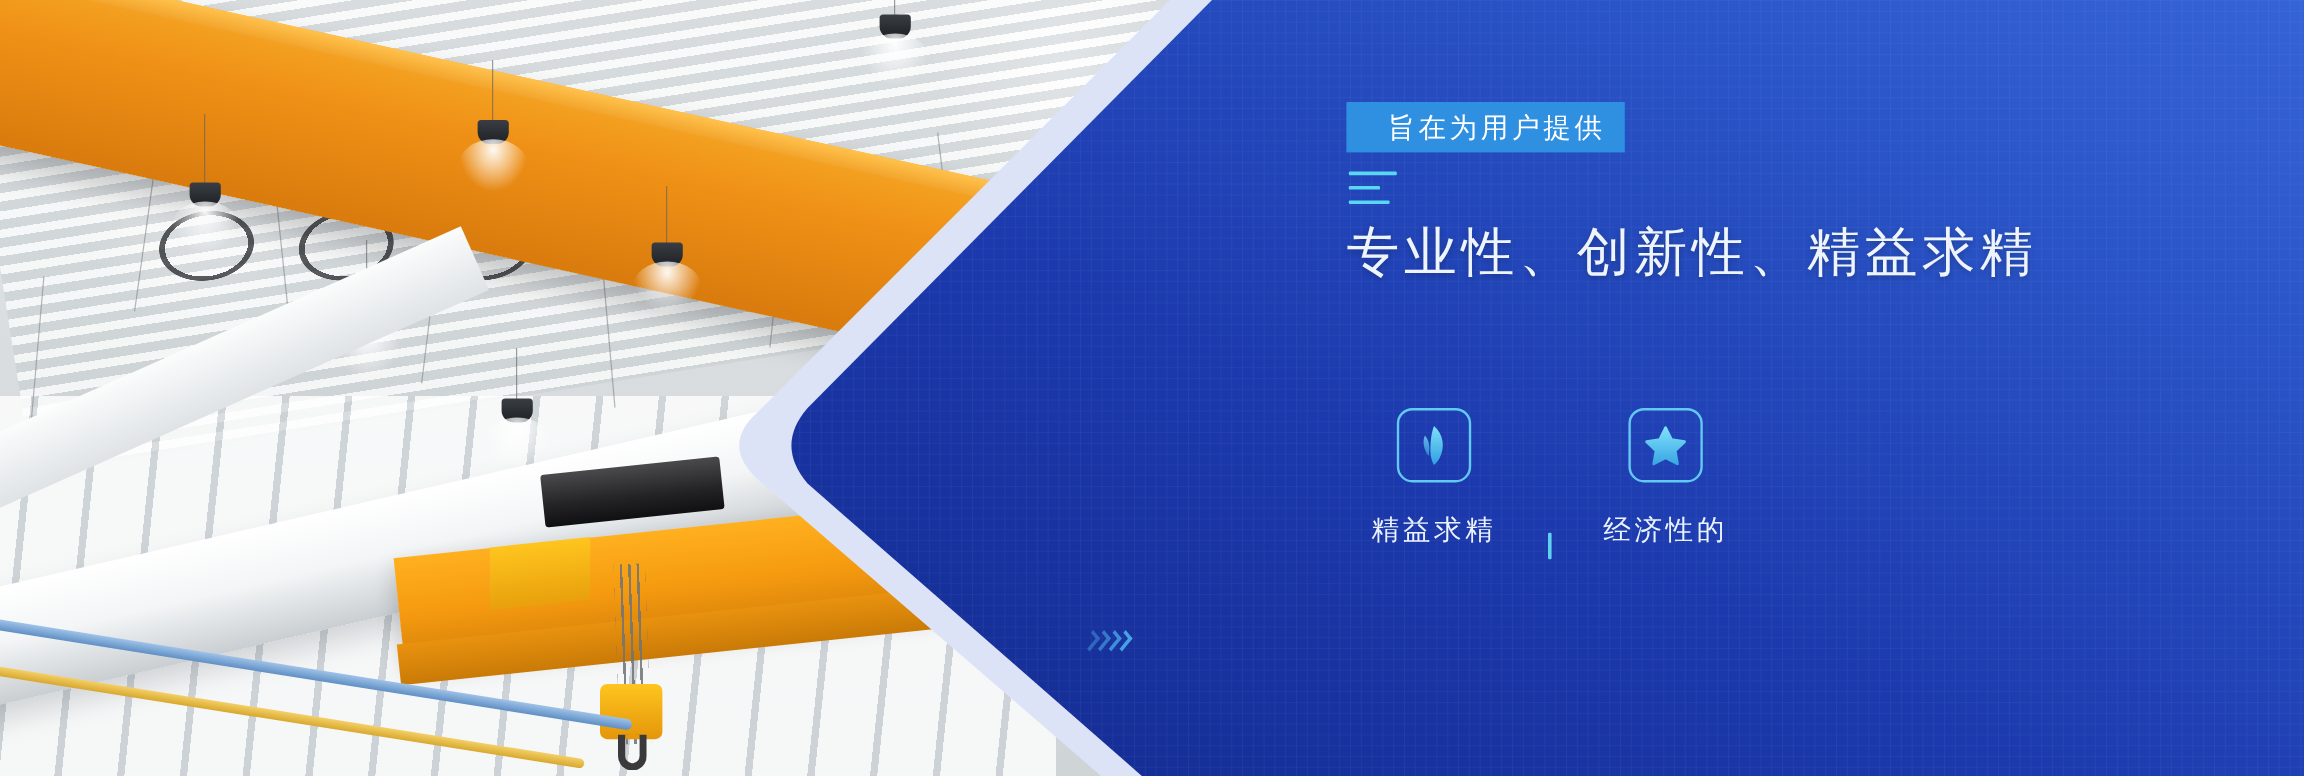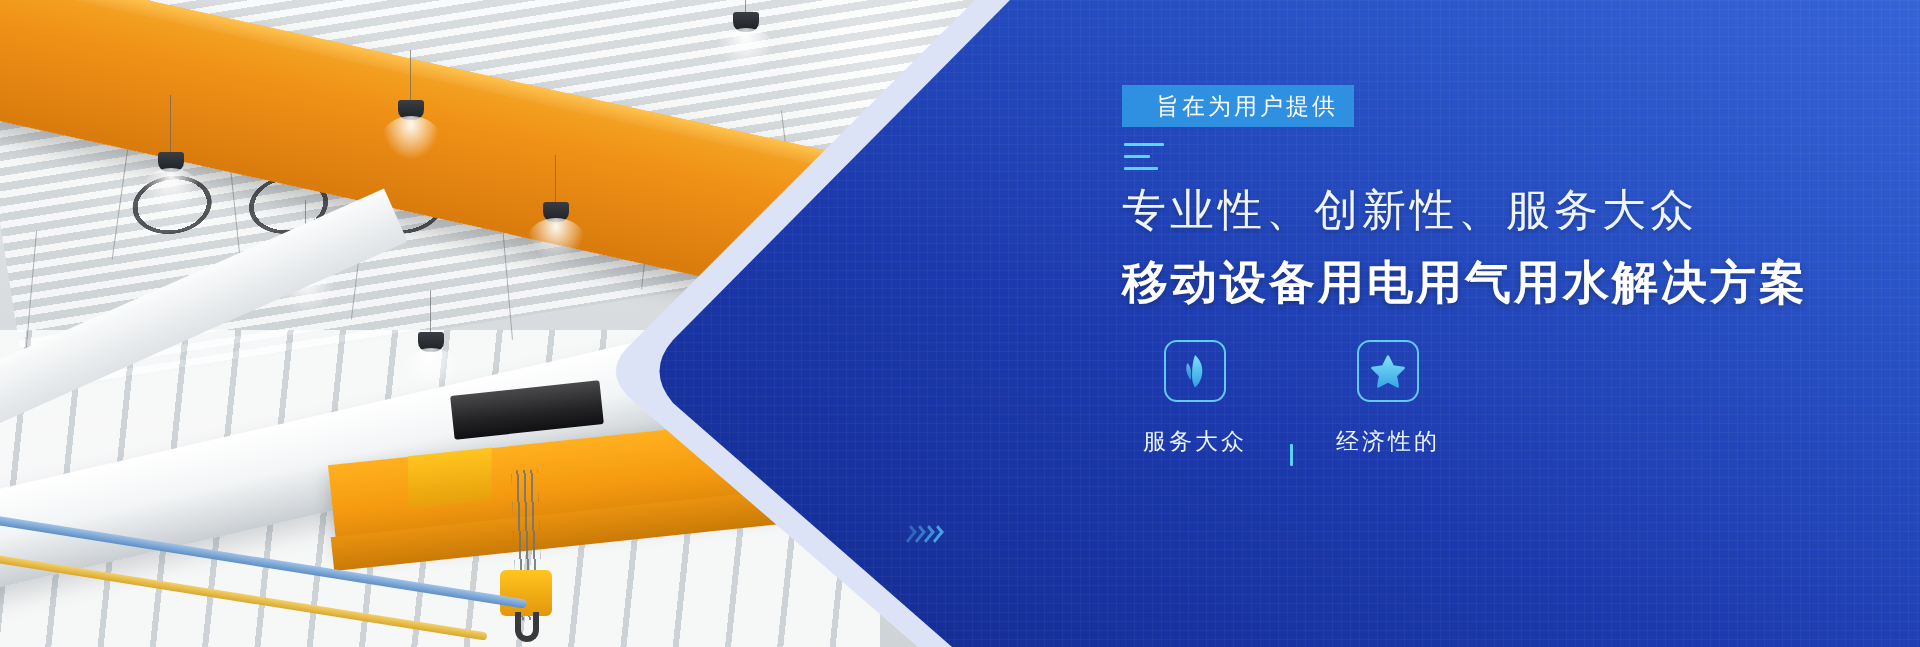--- a/index.html
+++ b/index.html
@@ -312,42 +312,41 @@
       <div class="badge">
         <span>旨在为用户提供</span>
       </div>
 
       <div class="tri-lines">
         <i></i>
         <i></i>
         <i></i>
       </div>
 
-      <div class="head1">专业性、创新性、服务大众</div>
-      <div class="head2">移动设备用电用气用水解决方案</div>
+      <div class="head1">专业性、创新性、精益求精</div>
 
       <div class="features">
         <div class="feat-row">
 
           <div class="feat">
             <div class="icon-box">
               <svg width="38" height="38" viewBox="0 0 38 38">
                 <defs>
                   <linearGradient id="leafG" x1="0" y1="0" x2="0" y2="1">
                     <stop offset="0%" stop-color="#7fe0fb"></stop>
                     <stop offset="100%" stop-color="#2f9fe0"></stop>
                   </linearGradient>
                 </defs>
                 <path d="M19 3 C 27 10 28.5 21 23.5 30 C 22.5 32 20.5 34 19 35.5
                          C 17.5 33 16 29 16 24 C 16 15 17 8 19 3 Z" fill="url(#leafG)"></path>
                 <path d="M11.5 11 C 15 15 16 21 14.5 28 C 13 26 11 22.5 10.5 19
                          C 10 15.5 10.5 12.5 11.5 11 Z" fill="url(#leafG)" opacity="0.75"></path>
               </svg>
             </div>
-            <div class="feat-label">服务大众</div>
+            <div class="feat-label">精益求精</div>
           </div>
 
           <div class="sep"></div>
 
           <div class="feat">
             <div class="icon-box">
               <svg width="38" height="38" viewBox="0 0 38 38">
                 <defs>
                   <linearGradient id="starG" x1="0" y1="0" x2="0" y2="1">
                     <stop offset="0%" stop-color="#7fe0fb"></stop>

